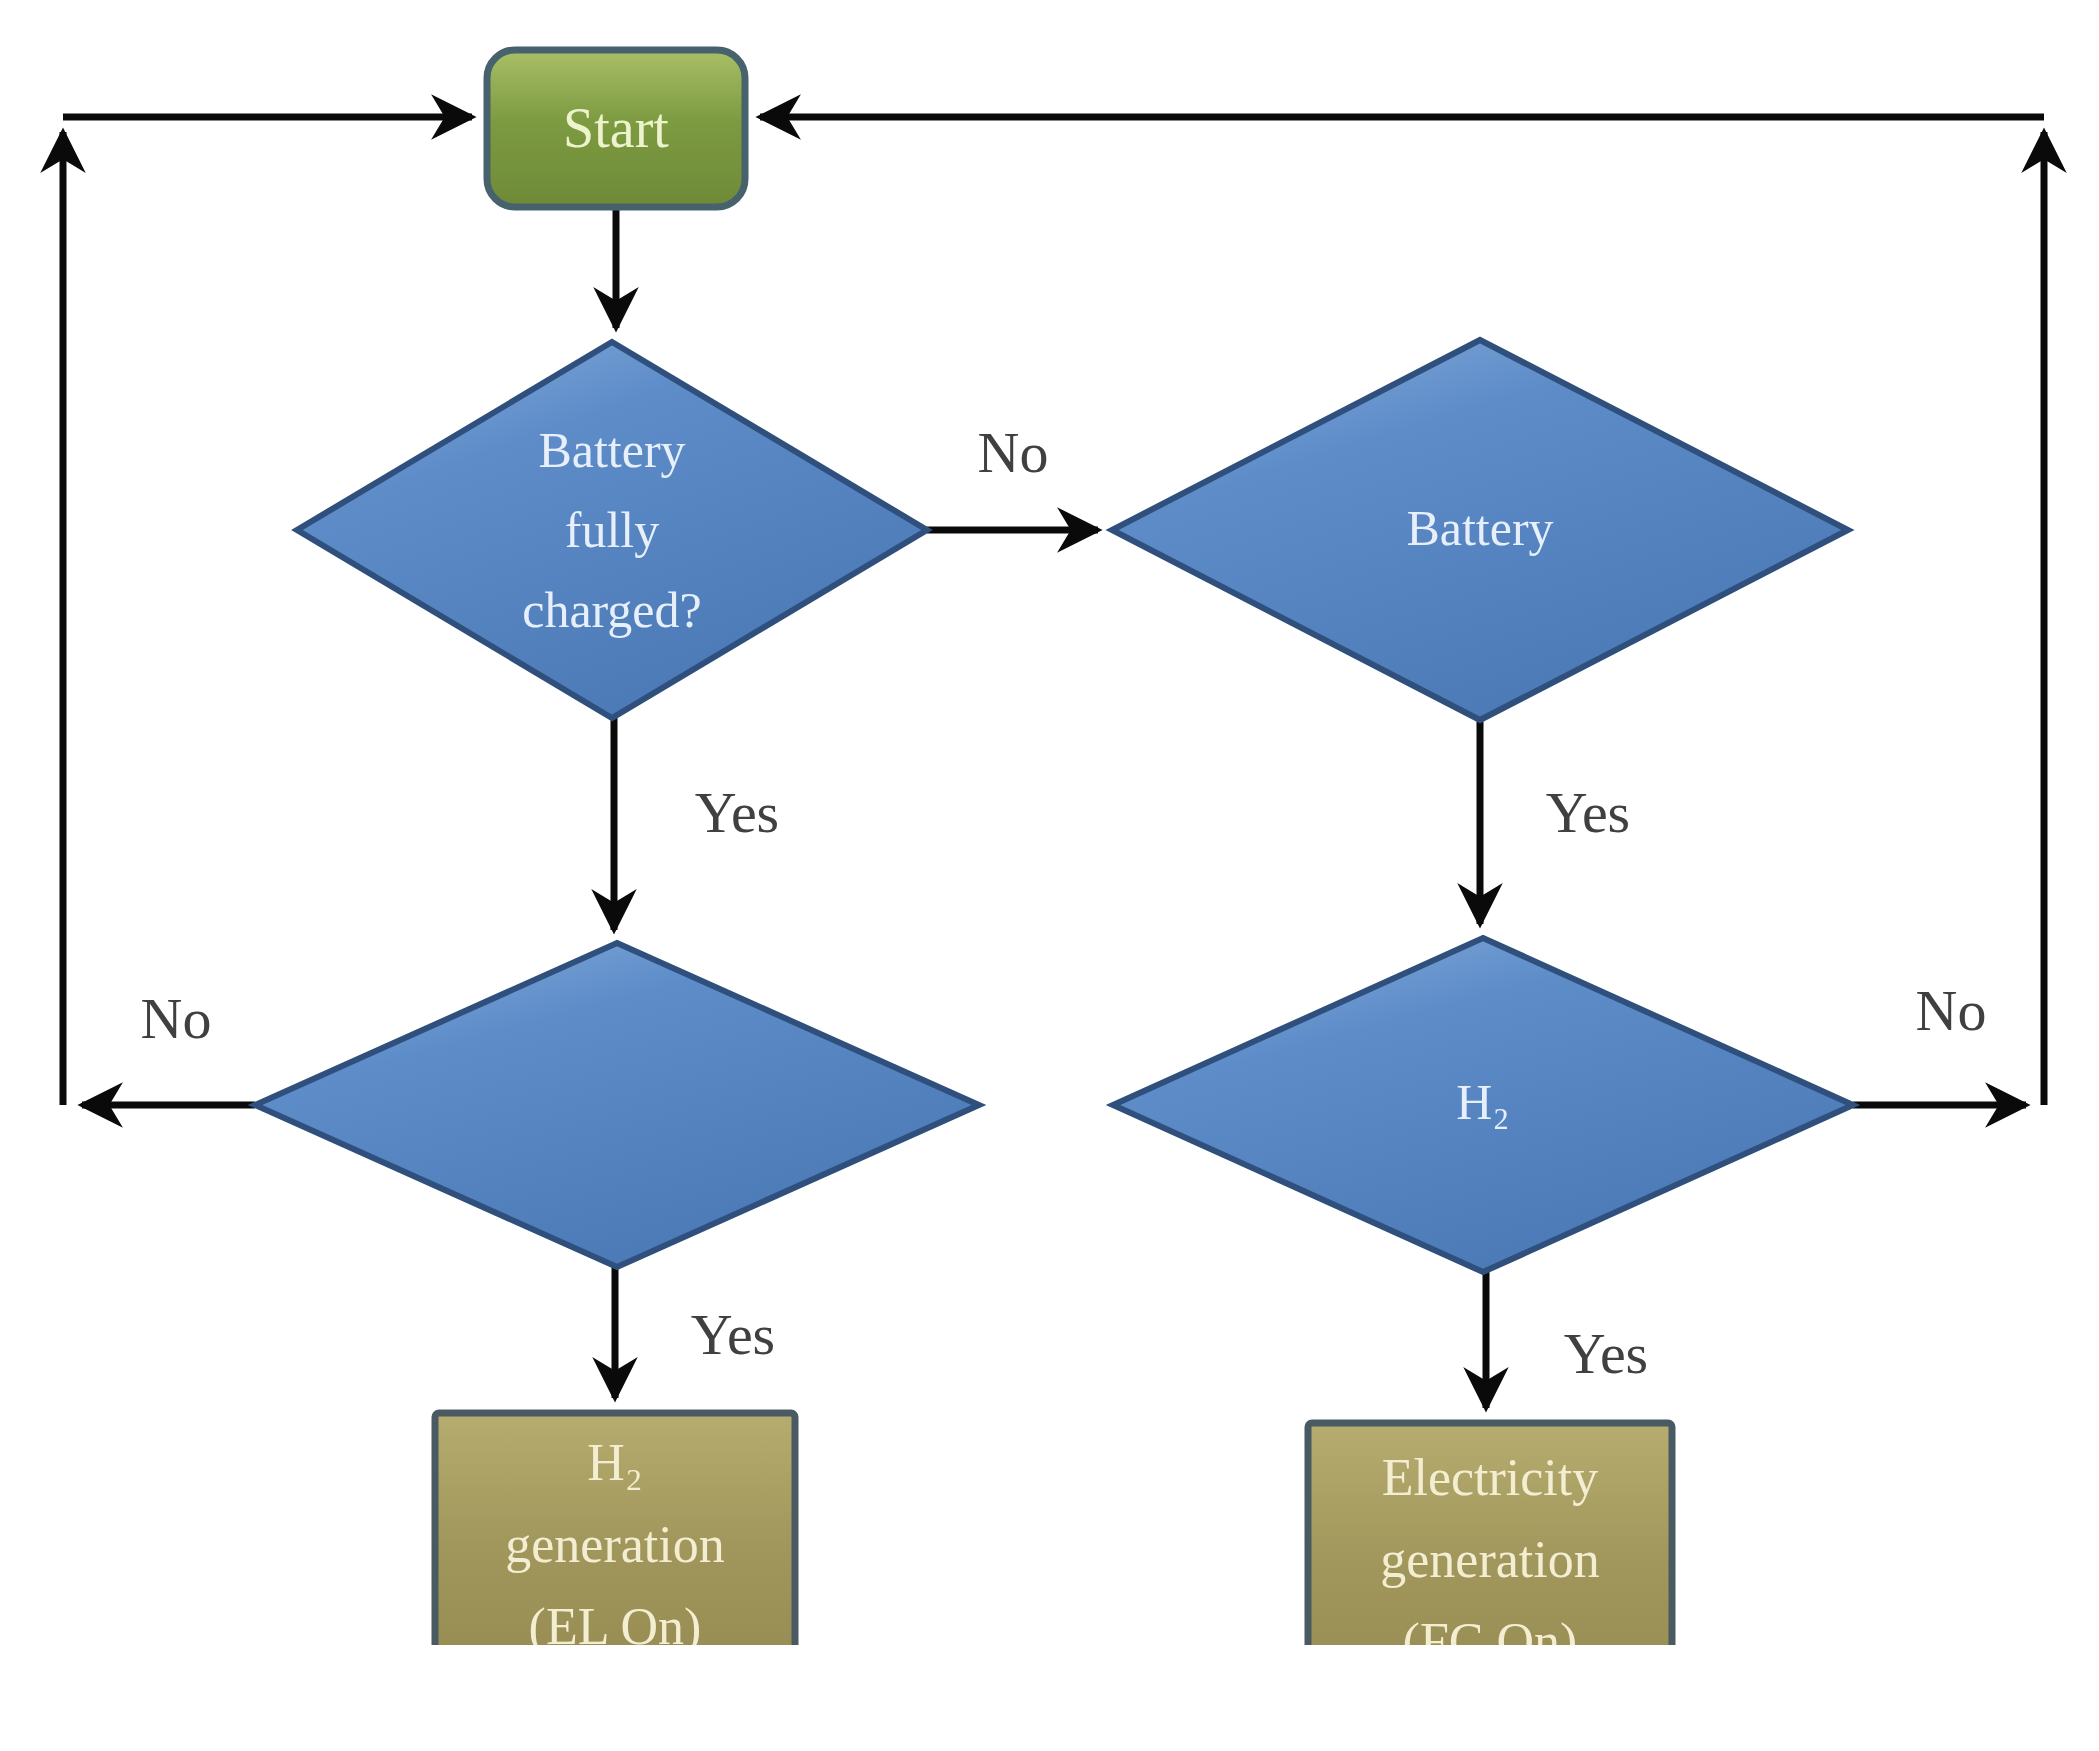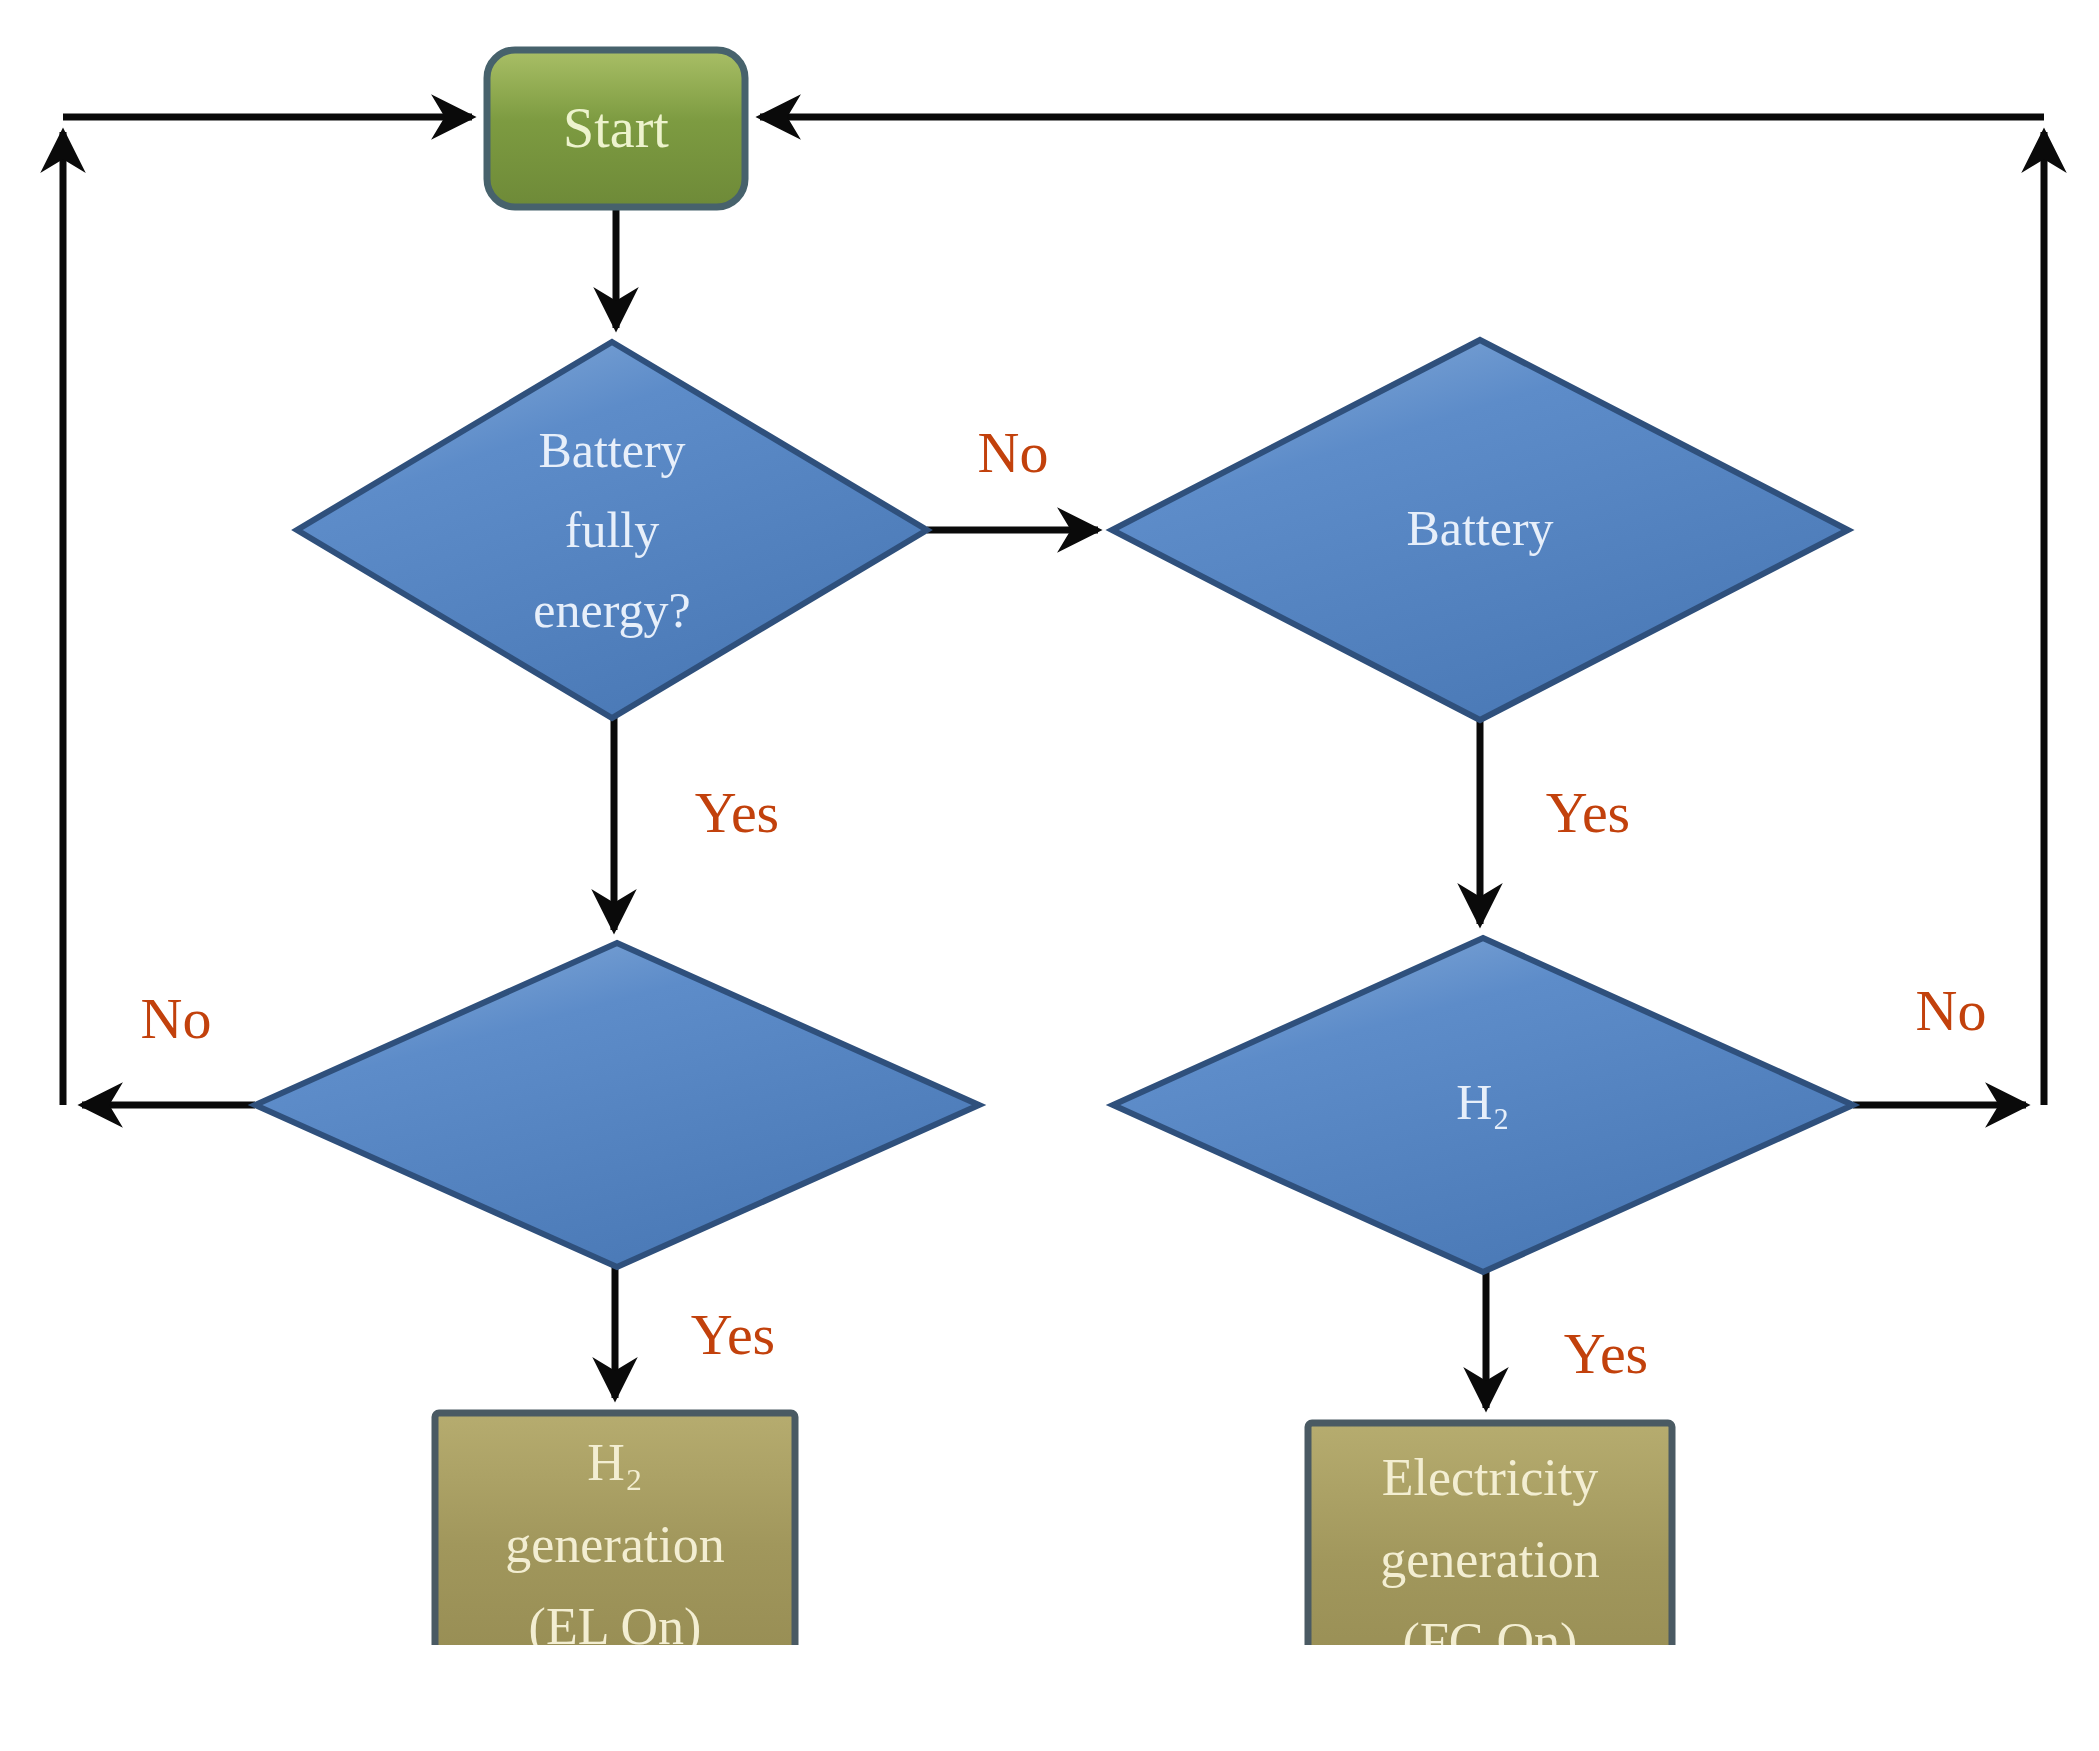--- a/index.html
+++ b/index.html
@@ -22,21 +22,21 @@
   .node-label span { display:block; }
 
   .decision-text  { color:#e7effa; font-size:50px; line-height:80px; }
   .terminator-text{ color:#edf3cd; font-size:56px; line-height:58px; }
   .process-text   { color:#f3eed2; font-size:52px; line-height:82px; }
 
   .edge-label {
     position:absolute;
     transform:translate(-50%,-50%);
     font-size:58px;
-    color:#c2410c;
+    color:#404040;
     white-space:nowrap;
     pointer-events:none;
   }
 </style>
 </head>
 <body>
 
 <div class="stage">
 
   <svg class="wires" viewBox="0 0 2099 1751">
@@ -101,21 +101,21 @@
     <rect x="1308" y="1423" width="364" height="279" rx="4" fill="url(#gradOlive)" stroke="#4a5a63" stroke-width="7"></rect>
   </svg>
 
   <div class="node-label terminator-text" style="left:616px; top:128px;">
     <span>Start</span>
   </div>
 
   <div class="node-label decision-text" style="left:612px; top:530px;">
     <span>Battery</span>
     <span>fully</span>
-    <span>energy?</span>
+    <span>charged?</span>
   </div>
 
   <div class="node-label decision-text" style="left:1480px; top:528px;">
     <span>Battery</span>
   </div>
 
   <div class="node-label decision-text" style="left:617px; top:1102px;">
   </div>
 
   <div class="node-label decision-text" style="left:1483px; top:1102px;">

